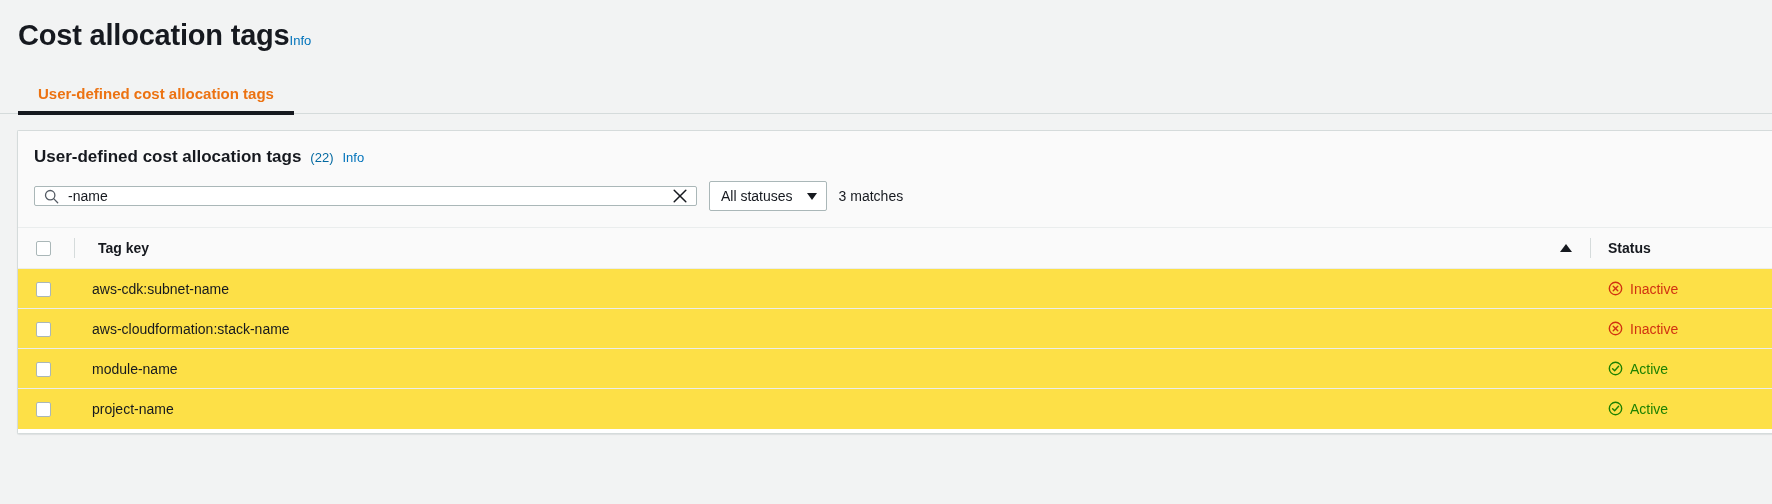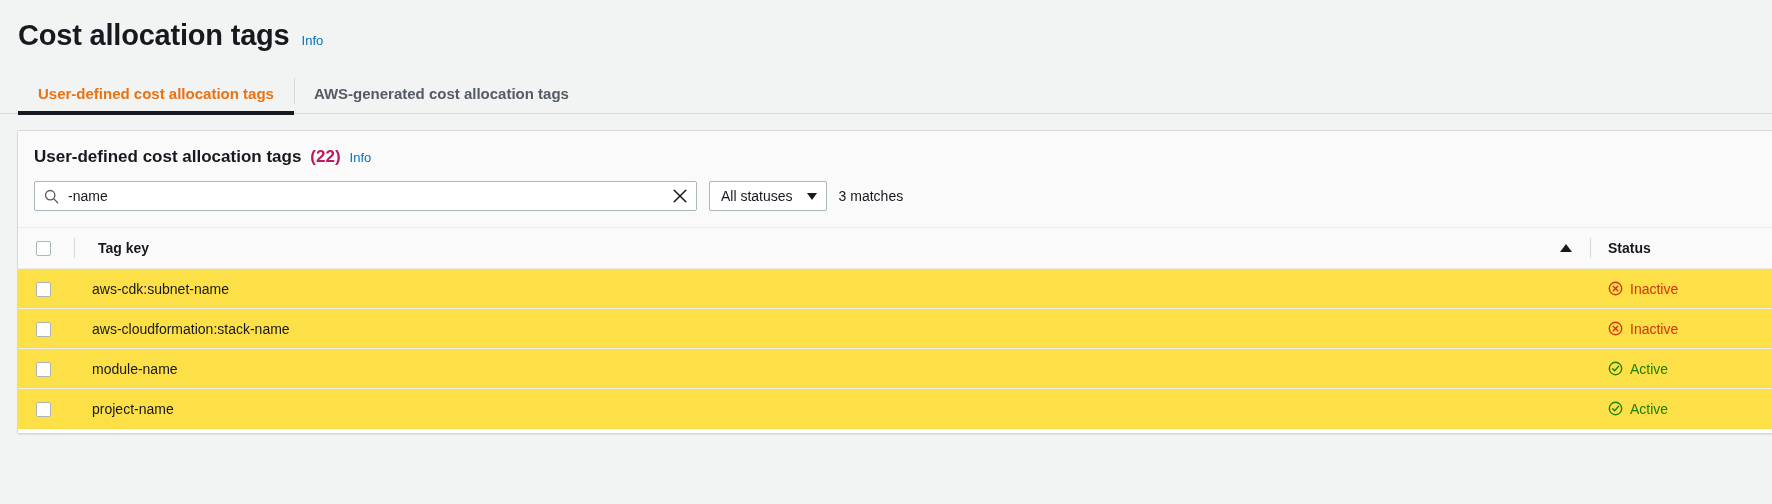--- a/index.html
+++ b/index.html
@@ -14,21 +14,20 @@
     font-family: "Liberation Sans", sans-serif;
     color: #16191f;
     overflow: hidden;
   }
 
   
   .page-head {
     padding: 18px 0 0 18px;
     display: flex;
     align-items: baseline;
-    gap: 12px;
   }
   .page-title {
     font-size: 29px;
     font-weight: 700;
     letter-spacing: -0.2px;
     color: #16191f;
     line-height: 34px;
   }
   .info-link {
     font-size: 13px;
@@ -102,38 +101,38 @@
     display: flex;
     align-items: baseline;
     gap: 9px;
   }
   .card-title {
     font-size: 17px;
     font-weight: 700;
     color: #16191f;
   }
   .card-count {
-    font-size: 17px;
-    font-weight: 700;
-    color: #be185d;
+    font-size: 13px;
+    font-weight: 400;
+    color: #0369a1;
   }
 
   
   .filter-bar {
     display: flex;
     align-items: center;
     gap: 12px;
     padding: 14px 0 16px 0;
   }
   .search-box {
     position: relative;
     display: flex;
     align-items: center;
     width: 663px;
-    height: 30px;
+    height: 20px;
     background: #ffffff;
     border: 1px solid #aab7b8;
     border-radius: 2px;
     padding: 0 8px 0 9px;
   }
   .search-icon {
     flex: 0 0 auto;
     width: 15px;
     height: 15px;
     color: #545b64;
@@ -307,23 +306,20 @@
 
 <div class="page-head">
   <span class="page-title">Cost allocation tags</span>
   <a class="info-link">Info</a>
 </div>
 
 <div class="tabs-wrap">
   <div class="tabs">
     <div class="tab active">
       <span>User-defined cost allocation tags</span>
-    </div>
-    <div class="tab">
-      <span>AWS-generated cost allocation tags</span>
     </div>
   </div>
 </div>
 
 <div class="card">
 
   <div class="card-head">
     <div class="card-title-row">
       <span class="card-title">User-defined cost allocation tags</span>
       <span class="card-count">(22)</span>

